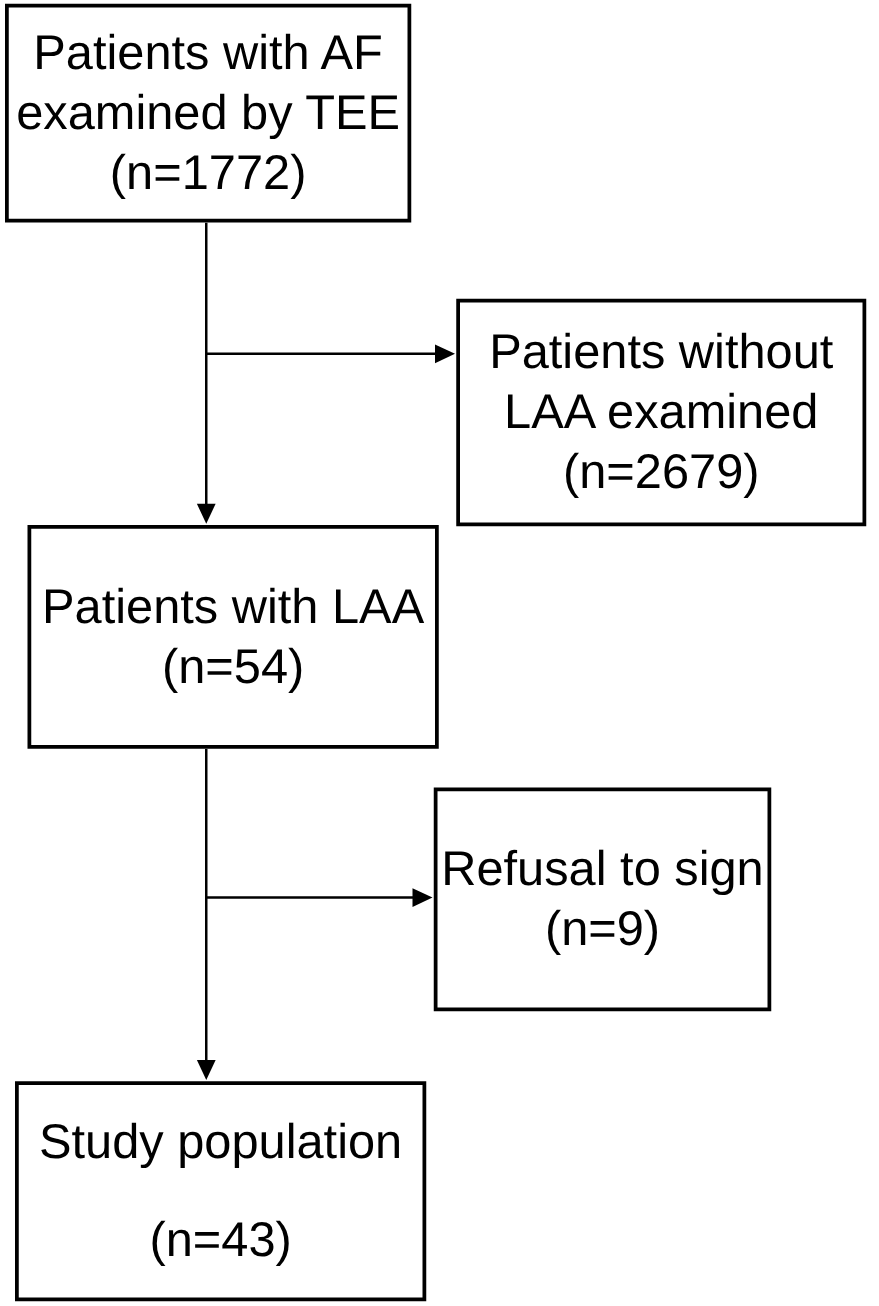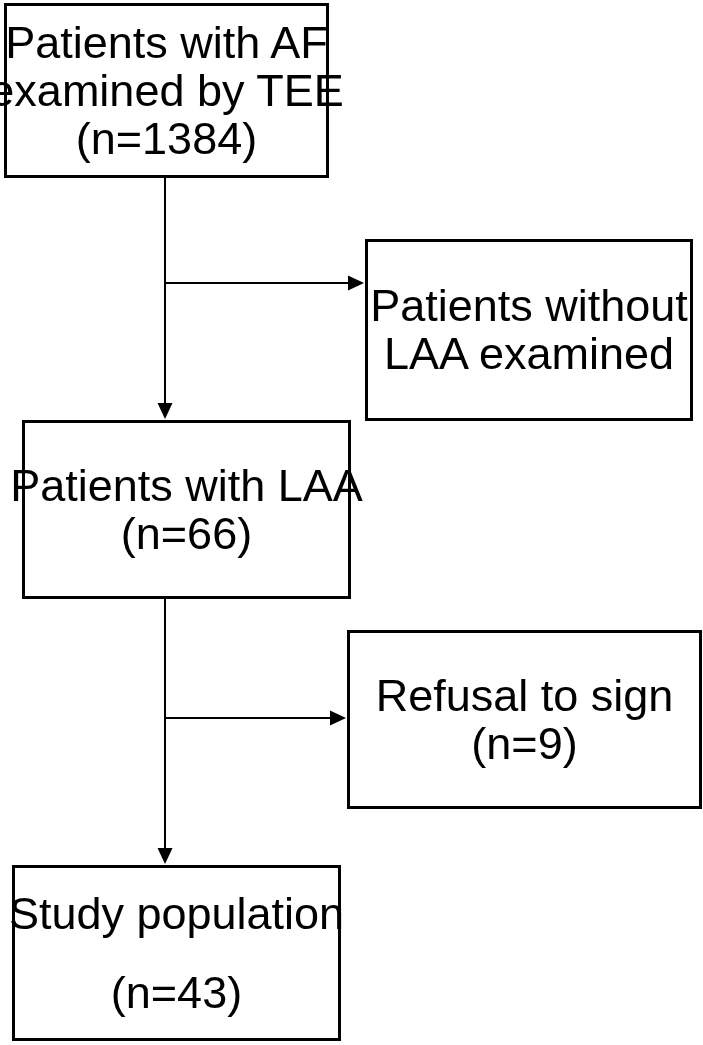--- a/index.html
+++ b/index.html
@@ -23,29 +23,29 @@
   .flow-box {
     position: absolute;
     border: 3px solid var(--border);
     background: var(--bg);
     display: flex;
     flex-direction: column;
     align-items: center;
     justify-content: center;
     text-align: center;
     color: var(--text);
-    font-size: 45px;
+    font-size: 39px;
     line-height: 48px;
     z-index: 2;
   }
   .flow-box span { display: block; white-space: nowrap; }
   #box-af-tee   { left: 4px;   top: 3px;   width: 325px; height: 175px; }
   #box-no-laa   { left: 365px; top: 199px; width: 328px; height: 182px; margin-top: 40px; }
   #box-laa      { left: 22px;  top: 420px; width: 329px; height: 179px; }
-  #box-refusal  { left: 347px; top: 630px; width: 355px; height: 179px; }
+  #box-refusal  { left: 347px; top: 630px; width: 270px; height: 179px; }
   #box-study    { left: 12px;  top: 865px; width: 329px; height: 176px; gap: 31px; }
   svg.connectors {
     position: absolute;
     left: 0; top: 0;
     width: 703px; height: 1045px;
     z-index: 1;
   }
   svg.connectors line { stroke: var(--line); stroke-width: 2; }
   svg.connectors polygon { fill: var(--line); }
 </style>
@@ -65,31 +65,32 @@
     <line x1="165" y1="599" x2="165" y2="852"></line>
     <polygon points="165,864 157.5,848 172.5,848"></polygon>
 
     <line x1="165" y1="718" x2="332" y2="718"></line>
     <polygon points="346,718 330,710.5 330,725.5"></polygon>
   </svg>
 
   <div class="flow-box" id="box-af-tee">
     <span>Patients with AF</span>
     <span>examined by TEE</span>
-    <span>(n=1384)</span>
+    <span>(n=1772)</span>
   </div>
 
   <div class="flow-box" id="box-no-laa">
     <span>Patients without</span>
     <span>LAA examined</span>
+    <span>(n=2679)</span>
   </div>
 
   <div class="flow-box" id="box-laa">
     <span>Patients with LAA</span>
-    <span>(n=66)</span>
+    <span>(n=54)</span>
   </div>
 
   <div class="flow-box" id="box-refusal">
     <span>Refusal to sign</span>
     <span>(n=9)</span>
   </div>
 
   <div class="flow-box" id="box-study">
     <span>Study population</span>
     <span>(n=43)</span>

